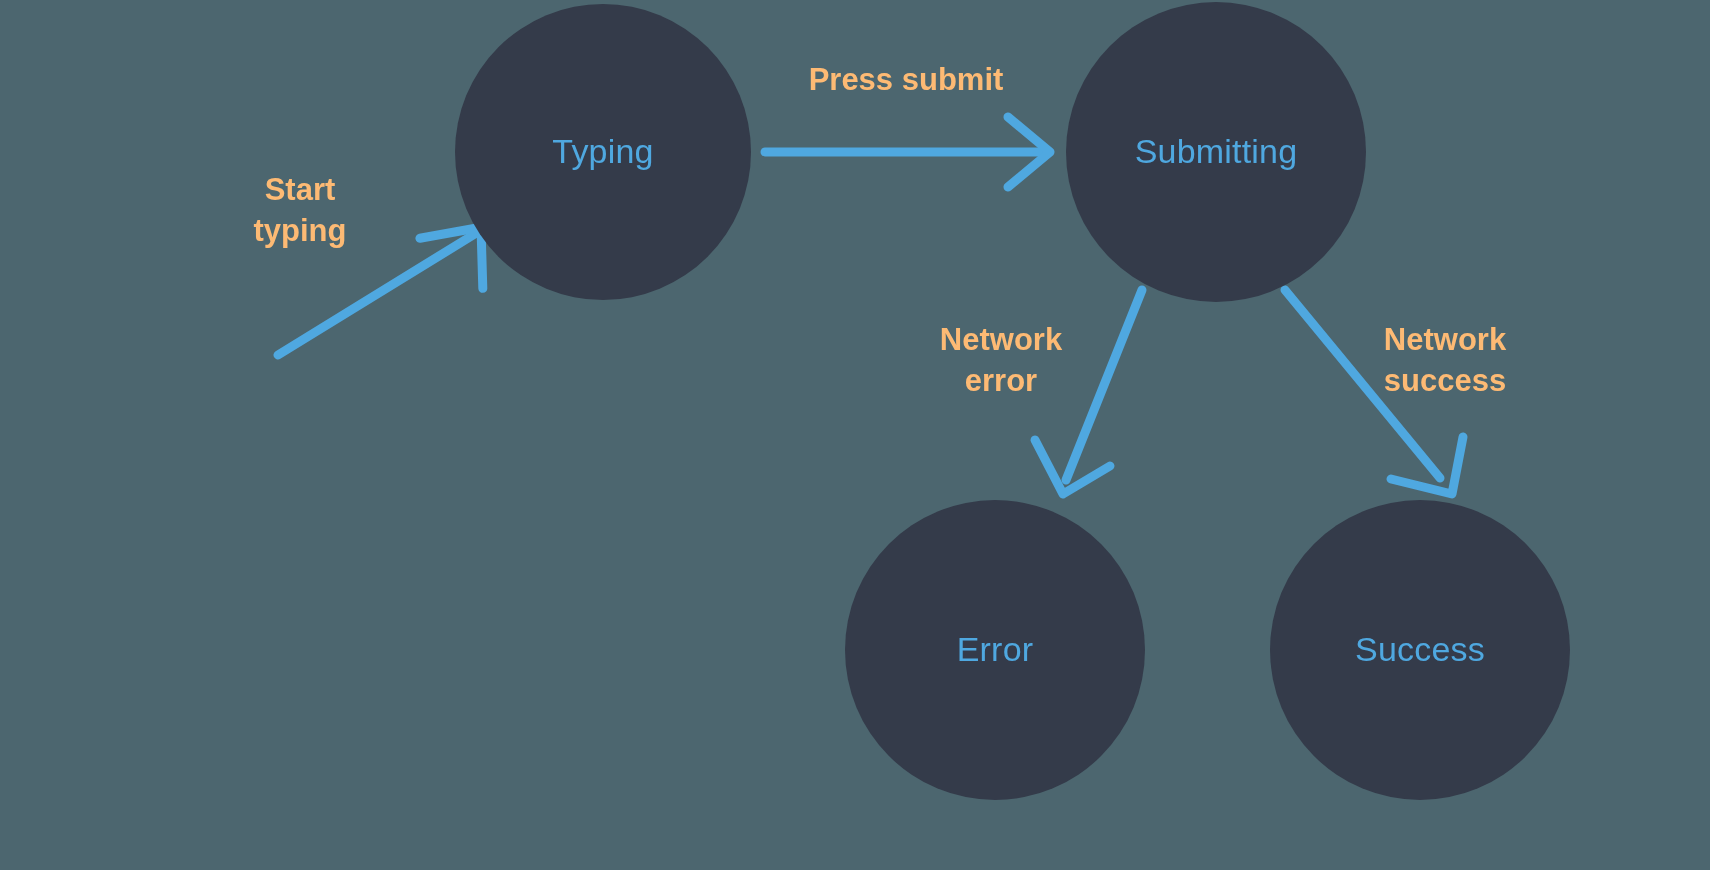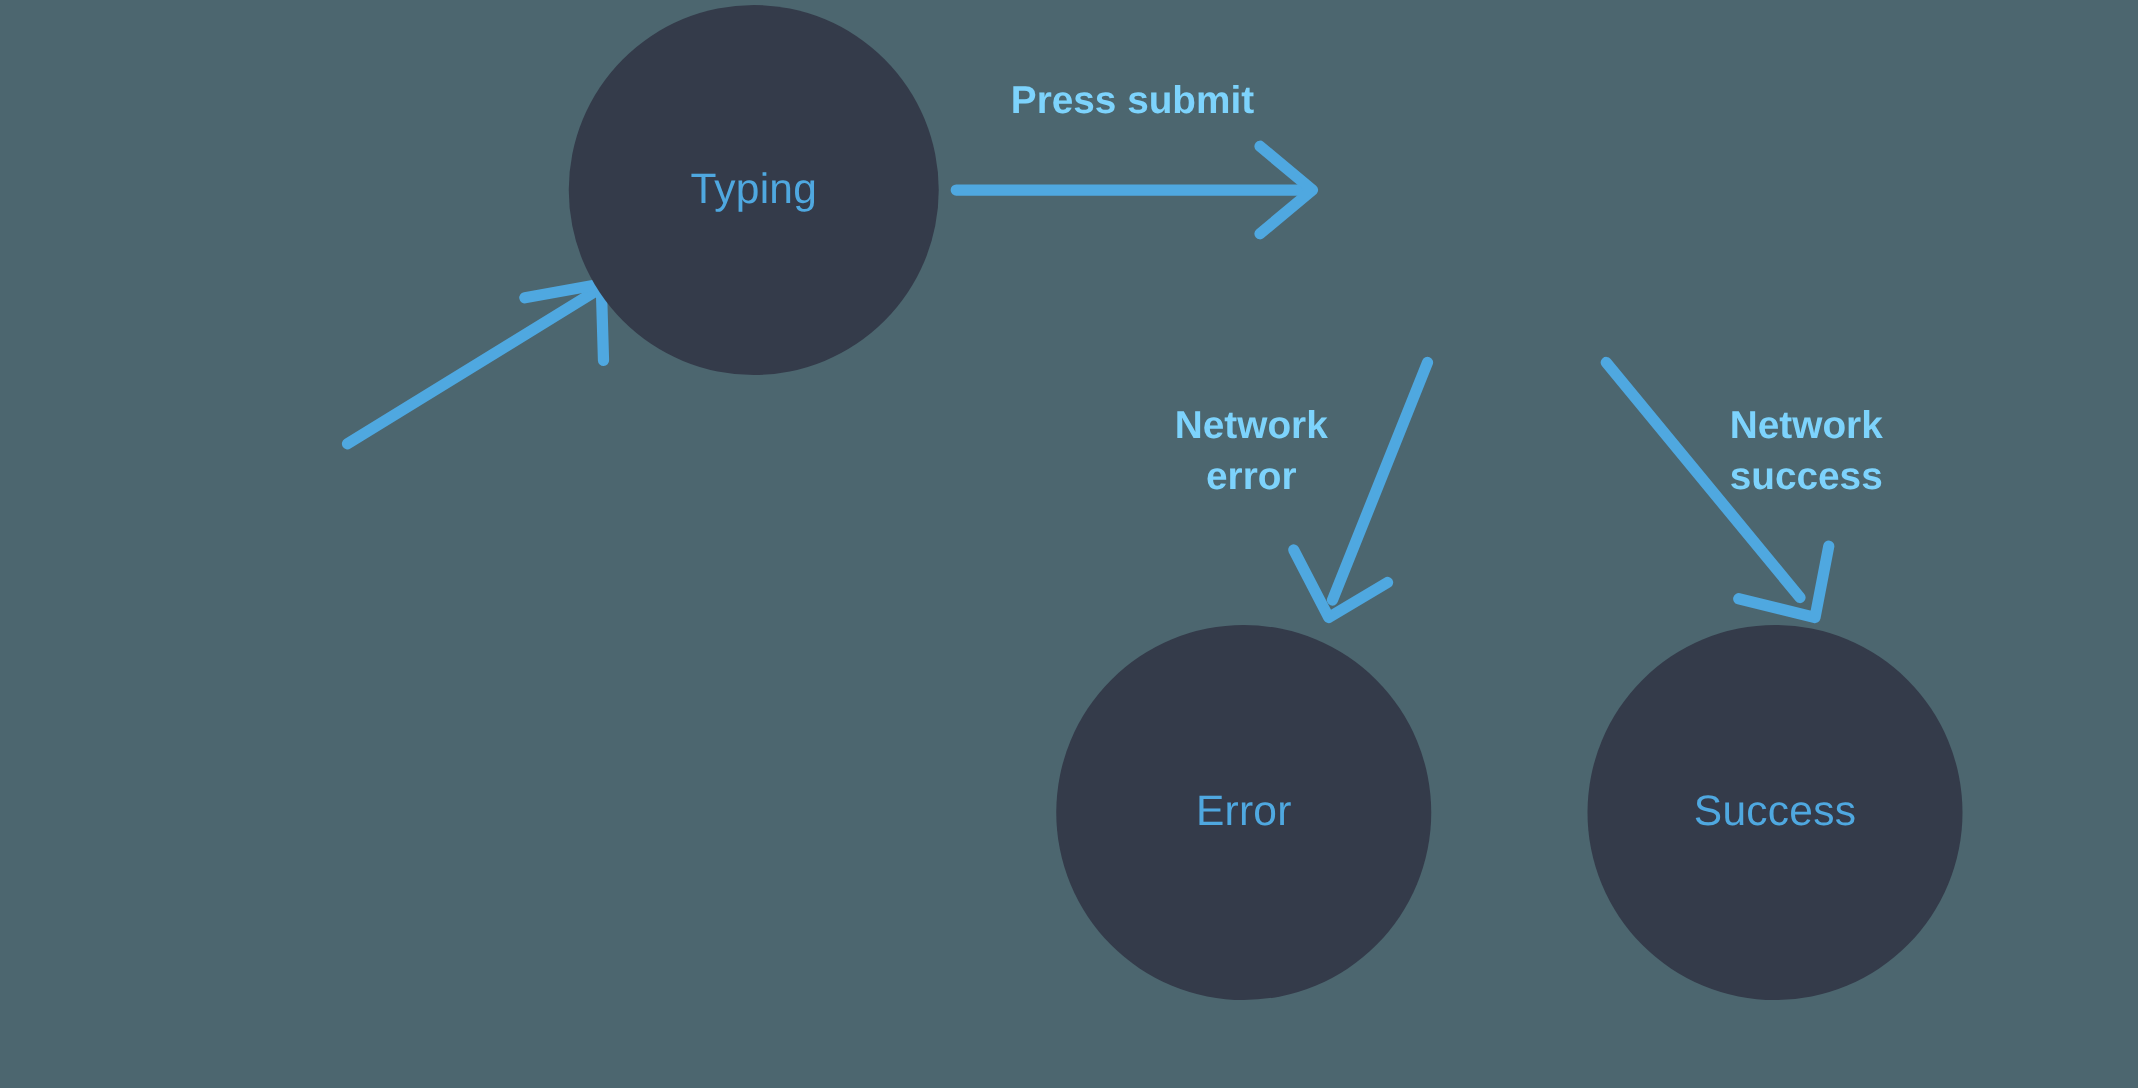--- a/index.html
+++ b/index.html
@@ -34,21 +34,21 @@
     color: #4fa8e0;
     font-size: 34px;
     font-weight: 400;
     letter-spacing: 0.2px;
     line-height: 1.1;
     text-align: center;
     white-space: nowrap;
   }
   .edge-label {
     position: absolute;
-    color: #7dd3fc;
+    color: #fdba74;
     font-size: 31px;
     font-weight: 700;
     line-height: 1.32;
     text-align: center;
     white-space: pre-line;
   }
 </style>
 </head>
 <body>
 
@@ -75,29 +75,34 @@
       <line x1="1285" y1="290" x2="1440" y2="478" stroke="#4fa8e0" stroke-width="9" stroke-linecap="round"></line>
       <polyline points="1391,479 1452,494 1463,437" fill="none" stroke="#4fa8e0" stroke-width="9" stroke-linecap="round" stroke-linejoin="round"></polyline>
     </g>
   </svg>
 
 
   <div class="node" style="left:455px; top:4px; width:296px; height:296px;">
     <span class="node-label">Typing</span>
   </div>
 
+  <div class="node" style="left:1066px; top:2px; width:300px; height:300px;">
+    <span class="node-label">Submitting</span>
+  </div>
 
   <div class="node" style="left:845px; top:500px; width:300px; height:300px;">
     <span class="node-label">Error</span>
   </div>
 
   <div class="node" style="left:1270px; top:500px; width:300px; height:300px;">
     <span class="node-label">Success</span>
   </div>
 
+  <div class="edge-label" style="left:190px; top:170px; width:220px;">Start
+typing</div>
 
   <div class="edge-label" style="left:736px; top:60px; width:340px;">Press submit</div>
 
   <div class="edge-label" style="left:886px; top:320px; width:230px;">Network
 error</div>
 
   <div class="edge-label" style="left:1330px; top:320px; width:230px;">Network
 success</div>
 
 </div>

